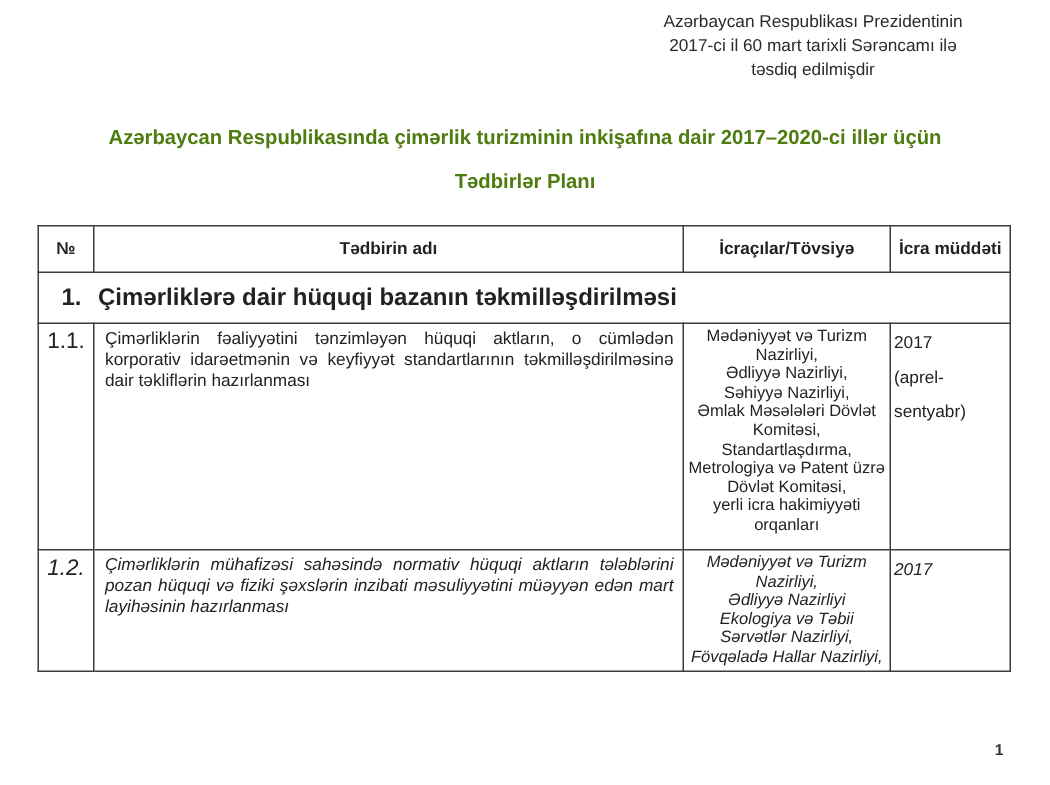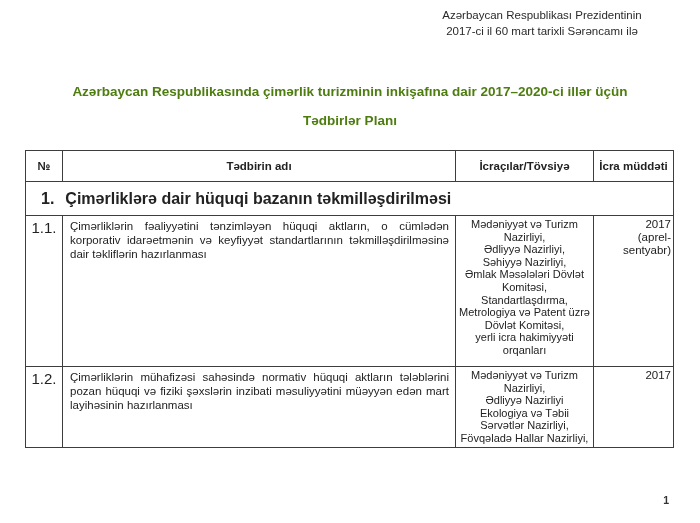--- a/index.html
+++ b/index.html
@@ -70,64 +70,65 @@
   tr.section-row td {
     font-weight: bold;
     vertical-align: middle;
     padding-left: 15px;
     font-size: 16px;
   }
   .section-number { display: inline-block; margin-right: 11px; }
 
   tr.item-row td { vertical-align: top; }
   tr.item-row-1 { height: 151px; }
-  tr.item-row-2 { height: 72px; }
+  tr.item-row-2 { height: 72px; font-style: italic; }
 
   td.cell-no {
     text-align: center;
     padding-top: 3px;
     font-size: 15px;
   }
   td.cell-name {
     text-align: justify;
     padding: 3px 6px 3px 7px;
     line-height: 14px;
   }
   td.cell-exec {
     text-align: center;
     vertical-align: middle;
     white-space: pre-line;
     font-size: 11px;
     line-height: 12.6px;
     padding: 2px;
   }
   td.cell-dur {
-    text-align: right;
+    text-align: left;
     vertical-align: middle;
     white-space: pre-line;
     font-size: 11.5px;
-    line-height: 13px;
+    line-height: 23px;
     padding: 2px;
   }
 
   .page-number {
     position: absolute;
     right: 31px;
     bottom: 17px;
     font-size: 10.5px;
     font-weight: bold;
     color: #333;
   }
 </style>
 </head>
 <body>
 
 <div class="approval-note">
   <div>Azərbaycan Respublikası Prezidentinin</div>
   <div>2017-ci il 60 mart tarixli Sərəncamı ilə</div>
+  <div>təsdiq edilmişdir</div>
 </div>
 
 <div class="doc-title">
   <div class="title-line1">Azərbaycan Respublikasında çimərlik turizminin inkişafına dair 2017–2020-ci illər üçün</div>
   <div class="title-line2">Tədbirlər Planı</div>
 </div>
 
 <table class="plan-table">
   <colgroup>
     <col class="col-no">

